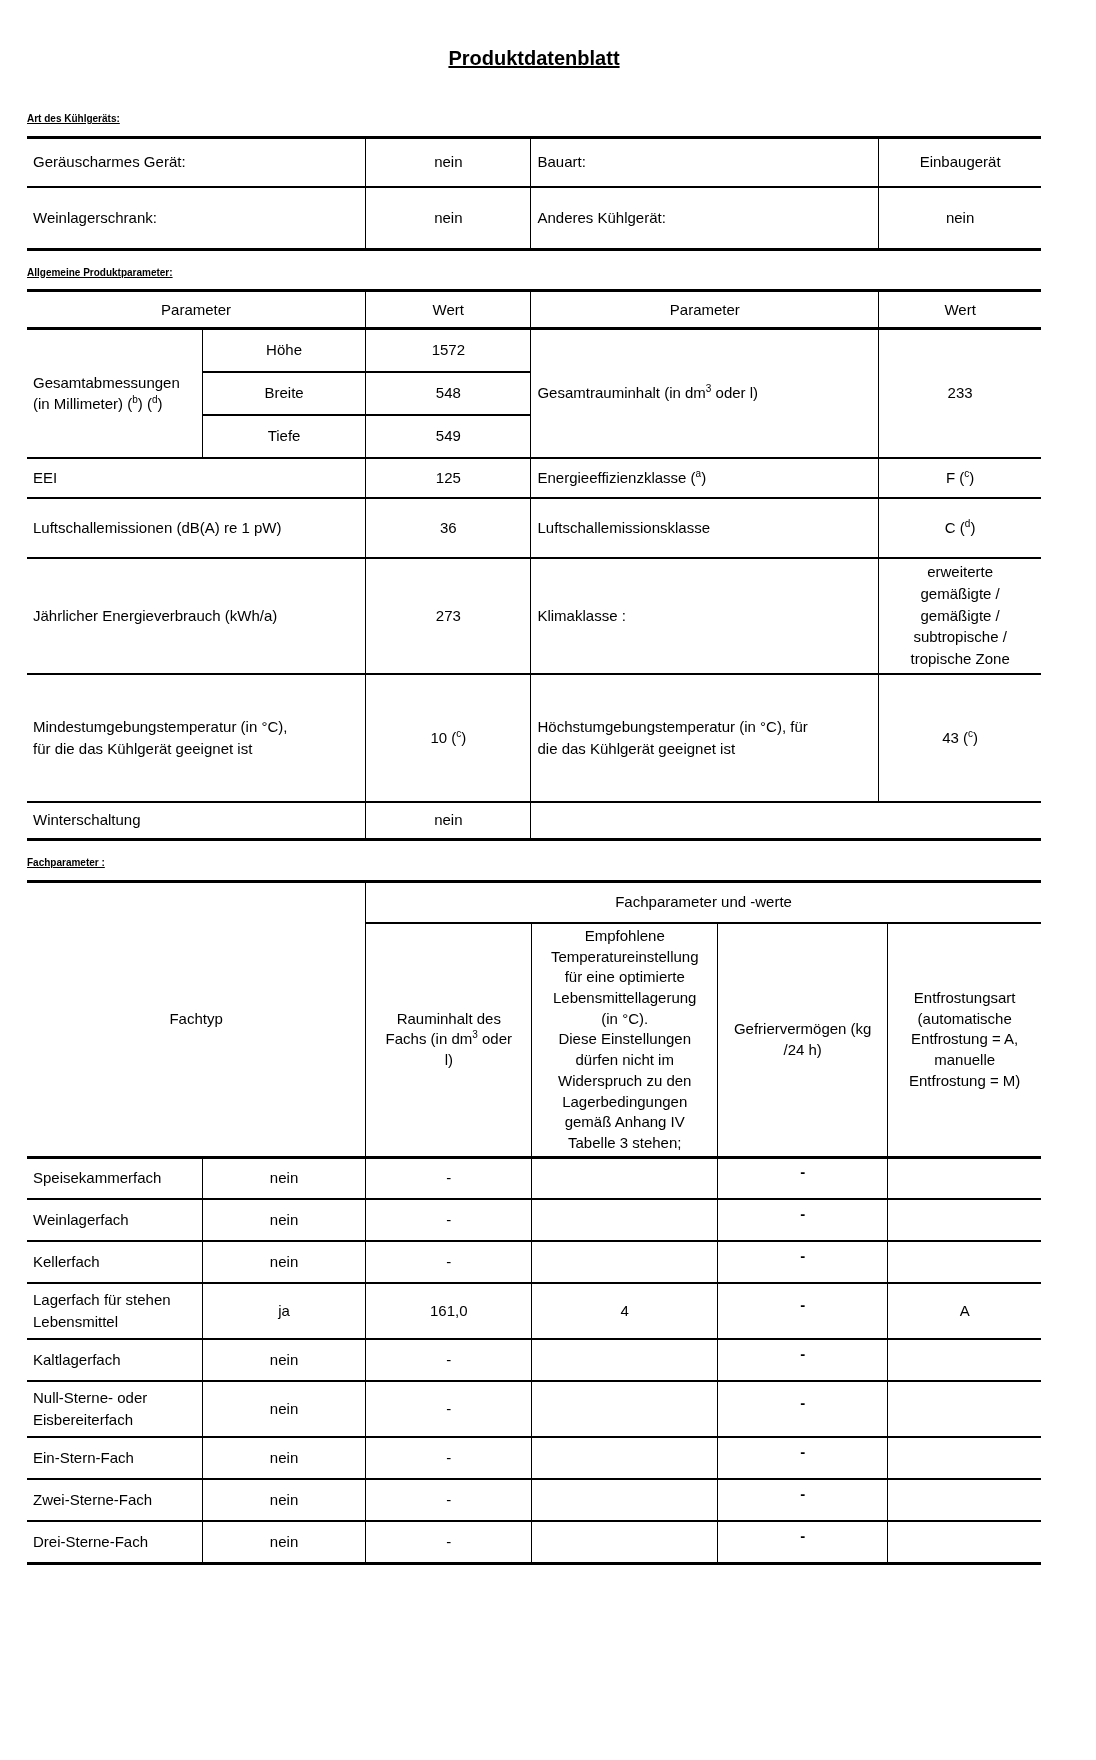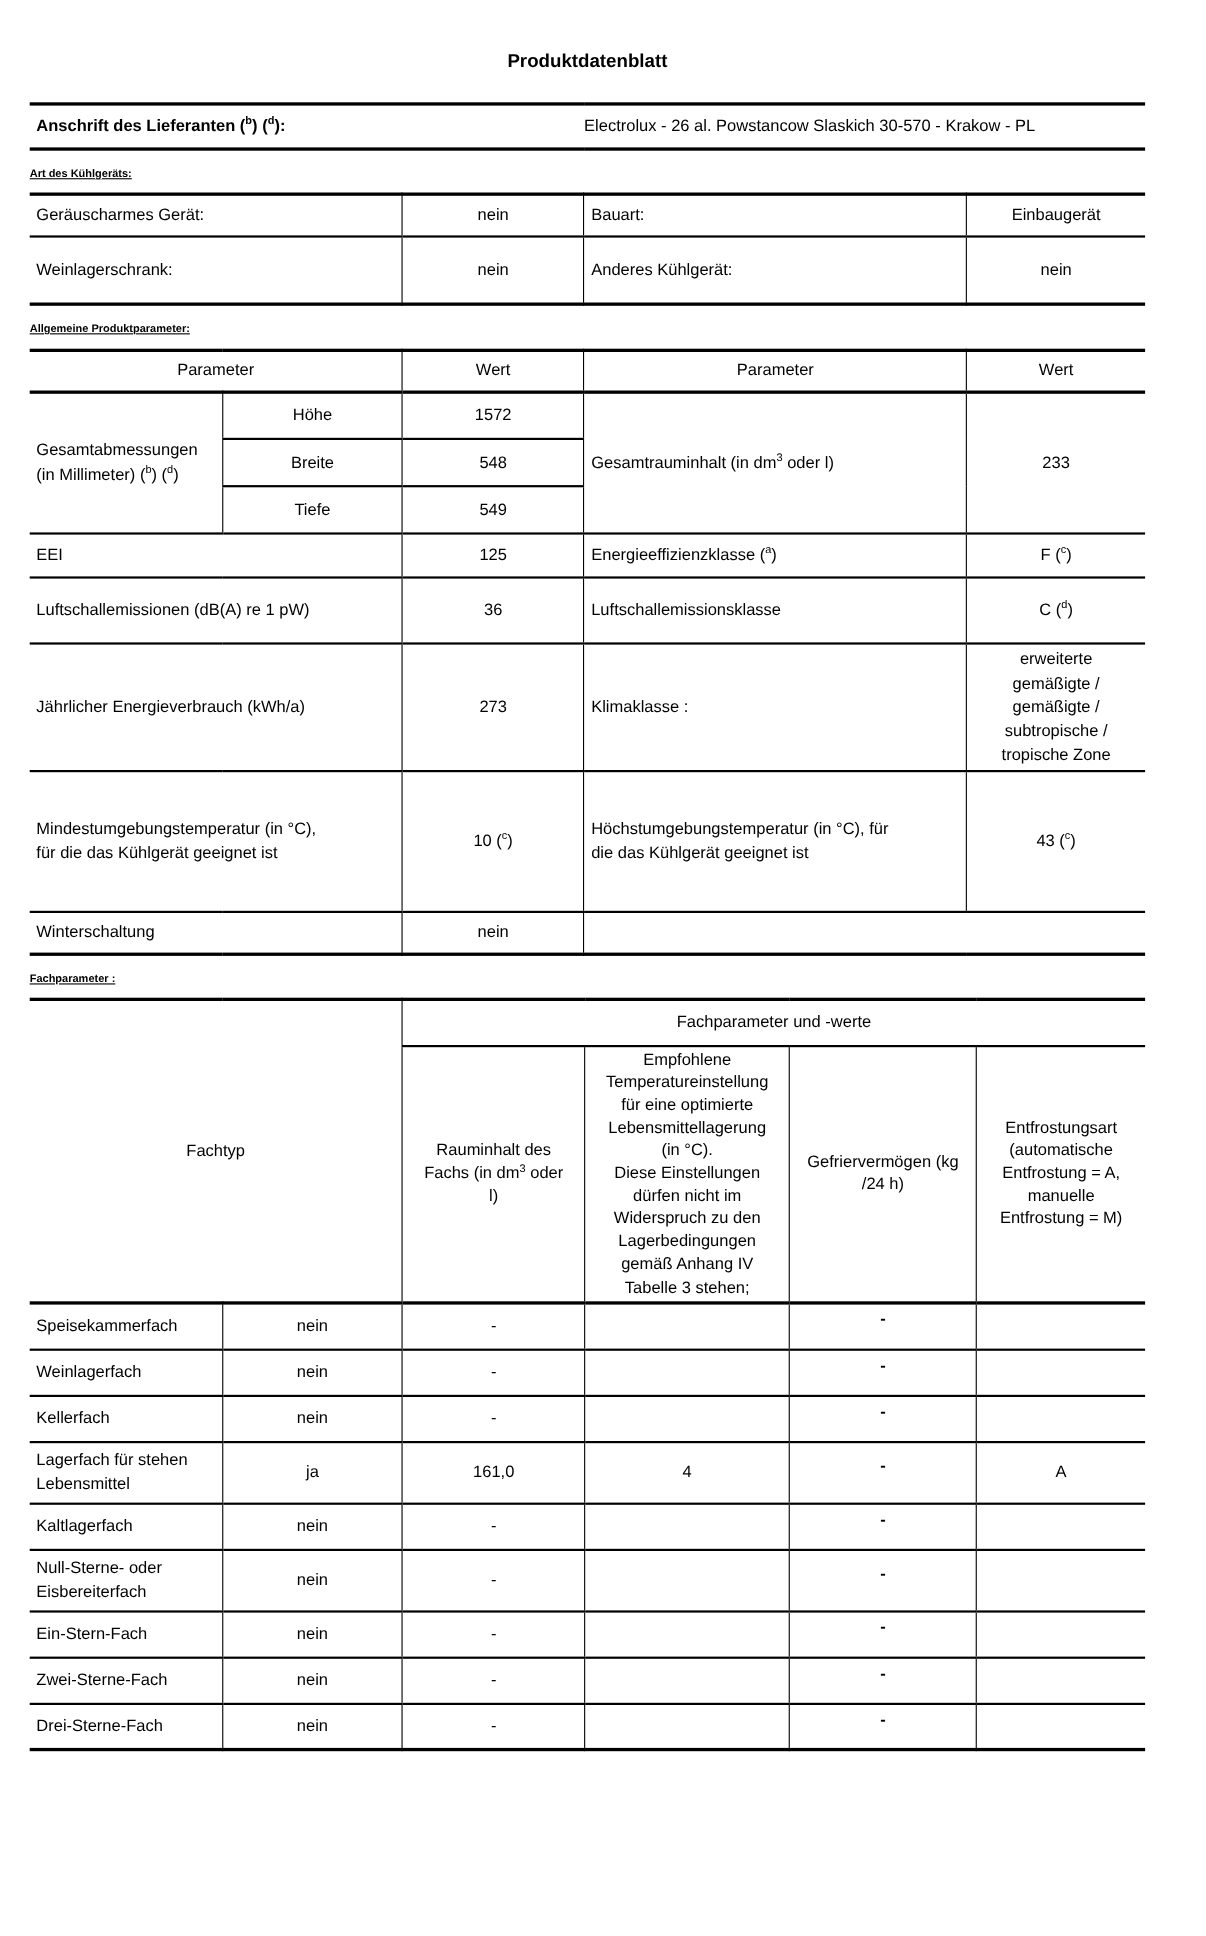--- a/index.html
+++ b/index.html
@@ -5,39 +5,39 @@
   html,body { margin:0; padding:0; background:#ffffff; }
   body {
     width:1096px; height:1760px;
     font-family:"Liberation Sans", sans-serif;
     font-size:15px; color:#000; line-height:1.45;
   }
   .page { width:1096px; height:1760px; overflow:hidden; }
   .content { width:1014px; margin-left:27px; }
   .title {
     padding-top:44px; margin-bottom:24px;
-    text-align:center; font-weight:700; font-size:17px;
+    text-align:center; font-weight:700; font-size:20px;text-decoration:underline;
   }
   .section-heading { font-weight:700; margin:15px 0 9px 0; font-size:10px;text-decoration:underline; }
 
   table { border-collapse:collapse; table-layout:fixed; width:100%;
           border-top:3px solid #000; border-bottom:3px solid #000;
           border-left:hidden; border-right:hidden; }
   td { border:1px solid #000; border-top-width:2px; border-bottom-width:2px;
        vertical-align:middle; padding:2px 6px; }
   .ct { text-align:center; padding:2px 2px; }
   .lt { text-align:left; }
   .hb3 { border-bottom-width:3px;text-align:center; }
 
   
   .info-table td { border-left:none; border-right:none; }
   .info-table tr { height:41px; }
   .info-table .val { padding-left:0; }
 
-  .t1 .row1 { height:38px; }
+  .t1 .row1 { height:50px; }
   .t1 .row2 { height:62px; }
 
   .t2 .hdr { height:38px; }
   .t2 .dim { height:43px; }
   .t2 .eei { height:40px; }
   .t2 .noise { height:60px; }
   .t2 .energy { height:116px; }
   .t2 .temps { height:128px;margin-top:37px; }
   .t2 .winter { height:38px; }
 
@@ -59,24 +59,20 @@
 <div class="content">
 
   <div class="title">Produktdatenblatt</div>
 
   <table class="info-table">
     <colgroup>
           <col style="width:49.7%">
           <col style="width:50.3%">
         </colgroup>
     <tbody>
-    <tr>
-      <td class="lt"><b><span>Anschrift des Lieferanten (<sup>b</sup>) (<sup>d</sup>):</span></b></td>
-      <td class="lt val"><span>Electrolux - 26 al. Powstancow Slaskich 30-570 - Krakow - PL</span></td>
-    </tr>
   </tbody>
       </table>
 
   <div class="section-heading">Art des Kühlgeräts:</div>
 
   <table class="t1">
     <colgroup>
           <col style="width:33.4%">
           <col style="width:16.3%">
           <col style="width:34.3%">

